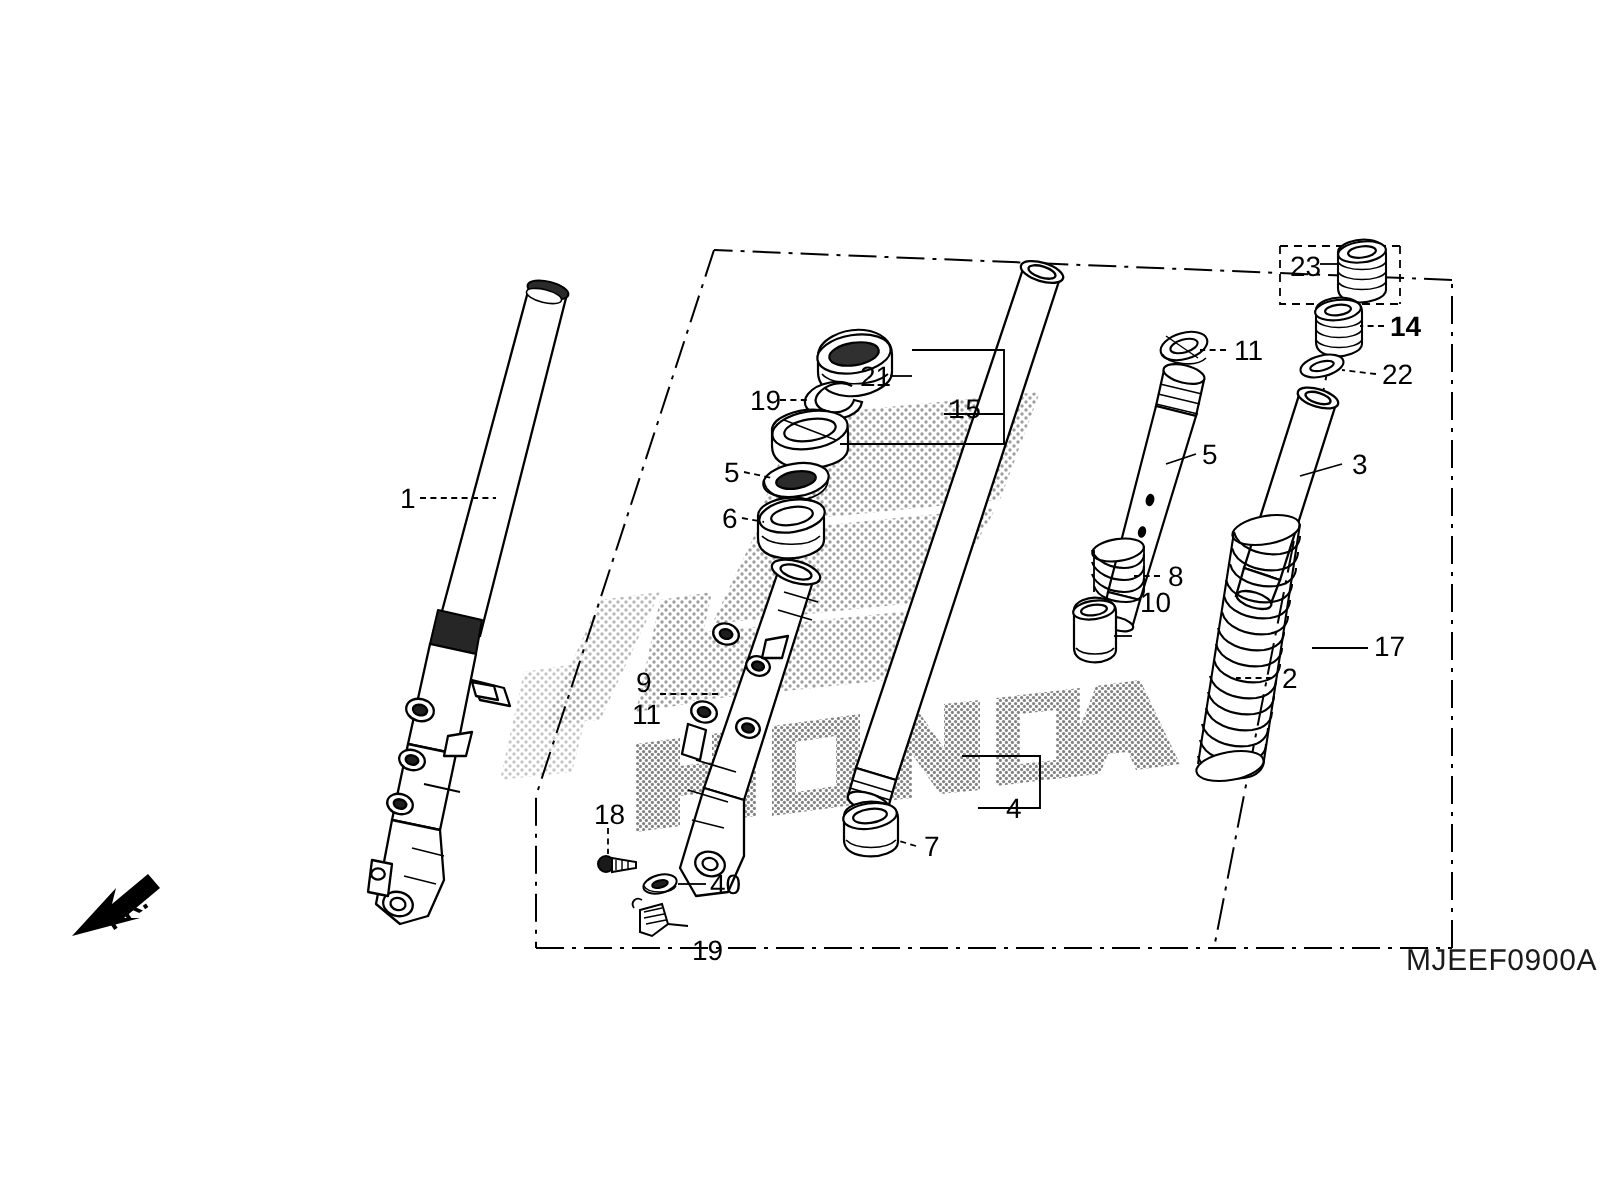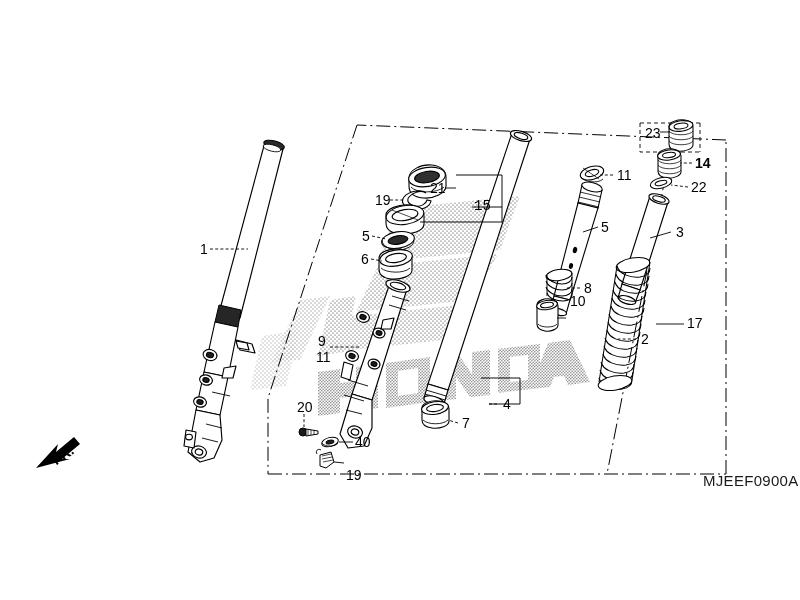--- a/index.html
+++ b/index.html
@@ -405,21 +405,21 @@
   <div class="callout-label" style="left:584px; top:281px;">8</div>
   <div class="callout-label" style="left:318px; top:334px;">9</div>
   <div class="callout-label" style="left:570px; top:294px;">10</div>
   <div class="callout-label" style="left:617px; top:168px;">11</div>
   <div class="callout-label" style="left:601px; top:220px;">5</div>
   <div class="callout-label" style="left:375px; top:193px;">19</div>
   <div class="callout-label" style="left:695px; top:156px;font-weight:bold;">14</div>
   <div class="callout-label" style="left:474px; top:199px;font-family:Liberation Mono, monospace;">15</div>
   <div class="callout-label" style="left:687px; top:316px;">17</div>
   <div class="callout-label" style="left:316px; top:350px;">11</div>
-  <div class="callout-label" style="left:297px; top:400px;">20</div>
+  <div class="callout-label" style="left:297px; top:400px;">18</div>
   <div class="callout-label" style="left:346px; top:468px;">19</div>
   <div class="callout-label" style="left:355px; top:435px;">40</div>
   <div class="callout-label" style="left:430px; top:181px;">21</div>
   <div class="callout-label" style="left:691px; top:180px;text-align:right;">22</div>
   <div class="callout-label" style="left:645px; top:126px;">23</div>
 
   <div id="fr-text" style="left:58px; top:452px;">FR.</div>
 
   <div id="drawing-code" style="left:703px; top:472px;">MJEEF0900A</div>
 

